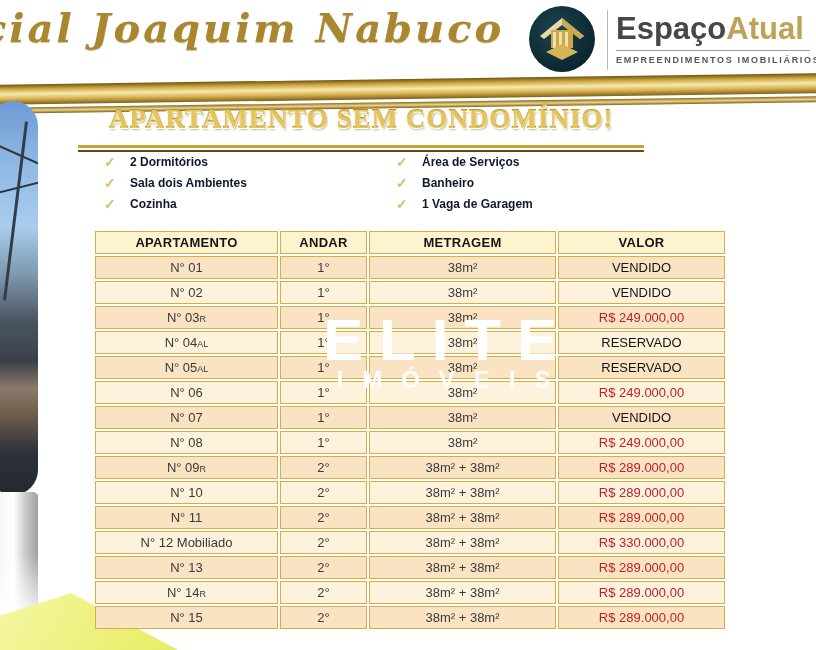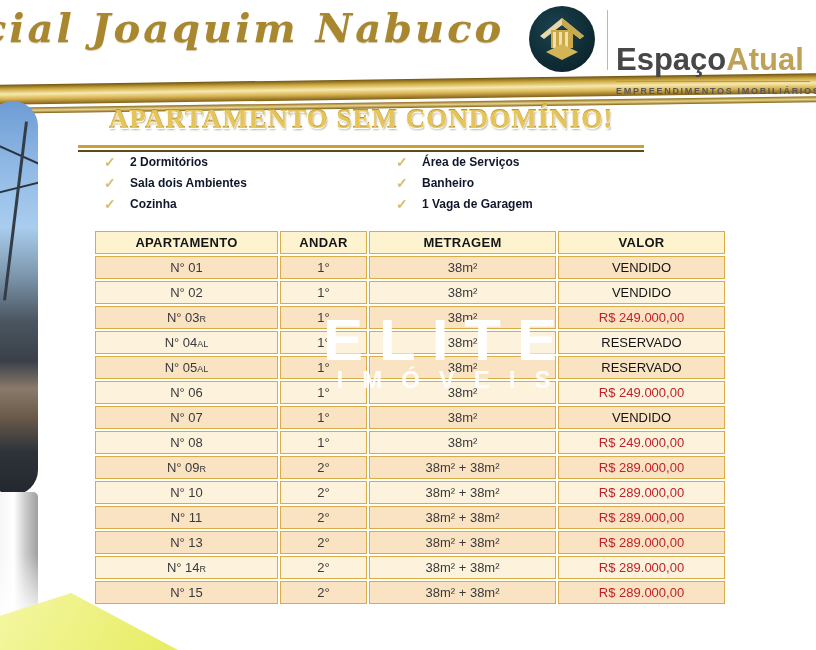--- a/index.html
+++ b/index.html
@@ -20,21 +20,21 @@
   .band-thin{position:absolute;left:-12px;width:840px;top:102px;height:6px;
         background:linear-gradient(180deg,#8a6a1e,#ead489 50%,#7e5f18);
         transform:rotate(-0.8deg);border-radius:3px;}
 
   
   .logo-circle{position:absolute;left:529px;top:6px;width:66px;height:66px;border-radius:50%;
         background:radial-gradient(circle at 40% 35%,#1c4350 0%,#0e2b34 60%,#081d24 100%);}
   .logo-circle svg{position:absolute;left:9px;top:10px;}
   .logo-divider{position:absolute;left:607px;top:10px;width:1px;height:60px;background:#b8b8b8;}
   .logo-text{position:absolute;left:616px;top:13px;width:196px;}
-  .brand{font-size:31px;line-height:1.05;white-space:nowrap;letter-spacing:0;margin-top:31px;}
+  .brand{font-size:31px;line-height:1.05;white-space:nowrap;letter-spacing:0;}
   .brand .first{color:#47474a;font-weight:600;}
   .brand .second{color:var(--brand-gold,#bfa25a);font-weight:700;
         text-shadow:0 1px 0 rgba(255,255,255,.4);}
   .brand-rule{margin-top:4px;height:1px;background:#9b9b9b;width:194px;}
   .brand-sub{margin-top:4px;font-size:9px;letter-spacing:1.7px;color:#565658;font-weight:700;
         white-space:nowrap;}
 
   
   .photo-strip{position:absolute;left:-12px;top:101px;width:50px;height:394px;border-radius:26px;
         overflow:hidden;background:
@@ -254,20 +254,26 @@
     <td class="valor price">R$ 289.000,00</td>
   </tr>
 
   <tr class="peach">
     <td><span class="apt-main">N° 11</span><span class="apt-sub"></span></td>
     <td class="andar">2°</td>
     <td class="metragem">38m² + 38m²</td>
     <td class="valor price">R$ 289.000,00</td>
   </tr>
 
+  <tr class="cream">
+    <td><span class="apt-main">N° 12 Mobiliado</span><span class="apt-sub"></span></td>
+    <td class="andar">2°</td>
+    <td class="metragem">38m² + 38m²</td>
+    <td class="valor price">R$ 330.000,00</td>
+  </tr>
 
   <tr class="peach">
     <td><span class="apt-main">N° 13</span><span class="apt-sub"></span></td>
     <td class="andar">2°</td>
     <td class="metragem">38m² + 38m²</td>
     <td class="valor price">R$ 289.000,00</td>
   </tr>
 
   <tr class="cream">
     <td><span class="apt-main">N° 14</span><span class="apt-sub">R</span></td>

